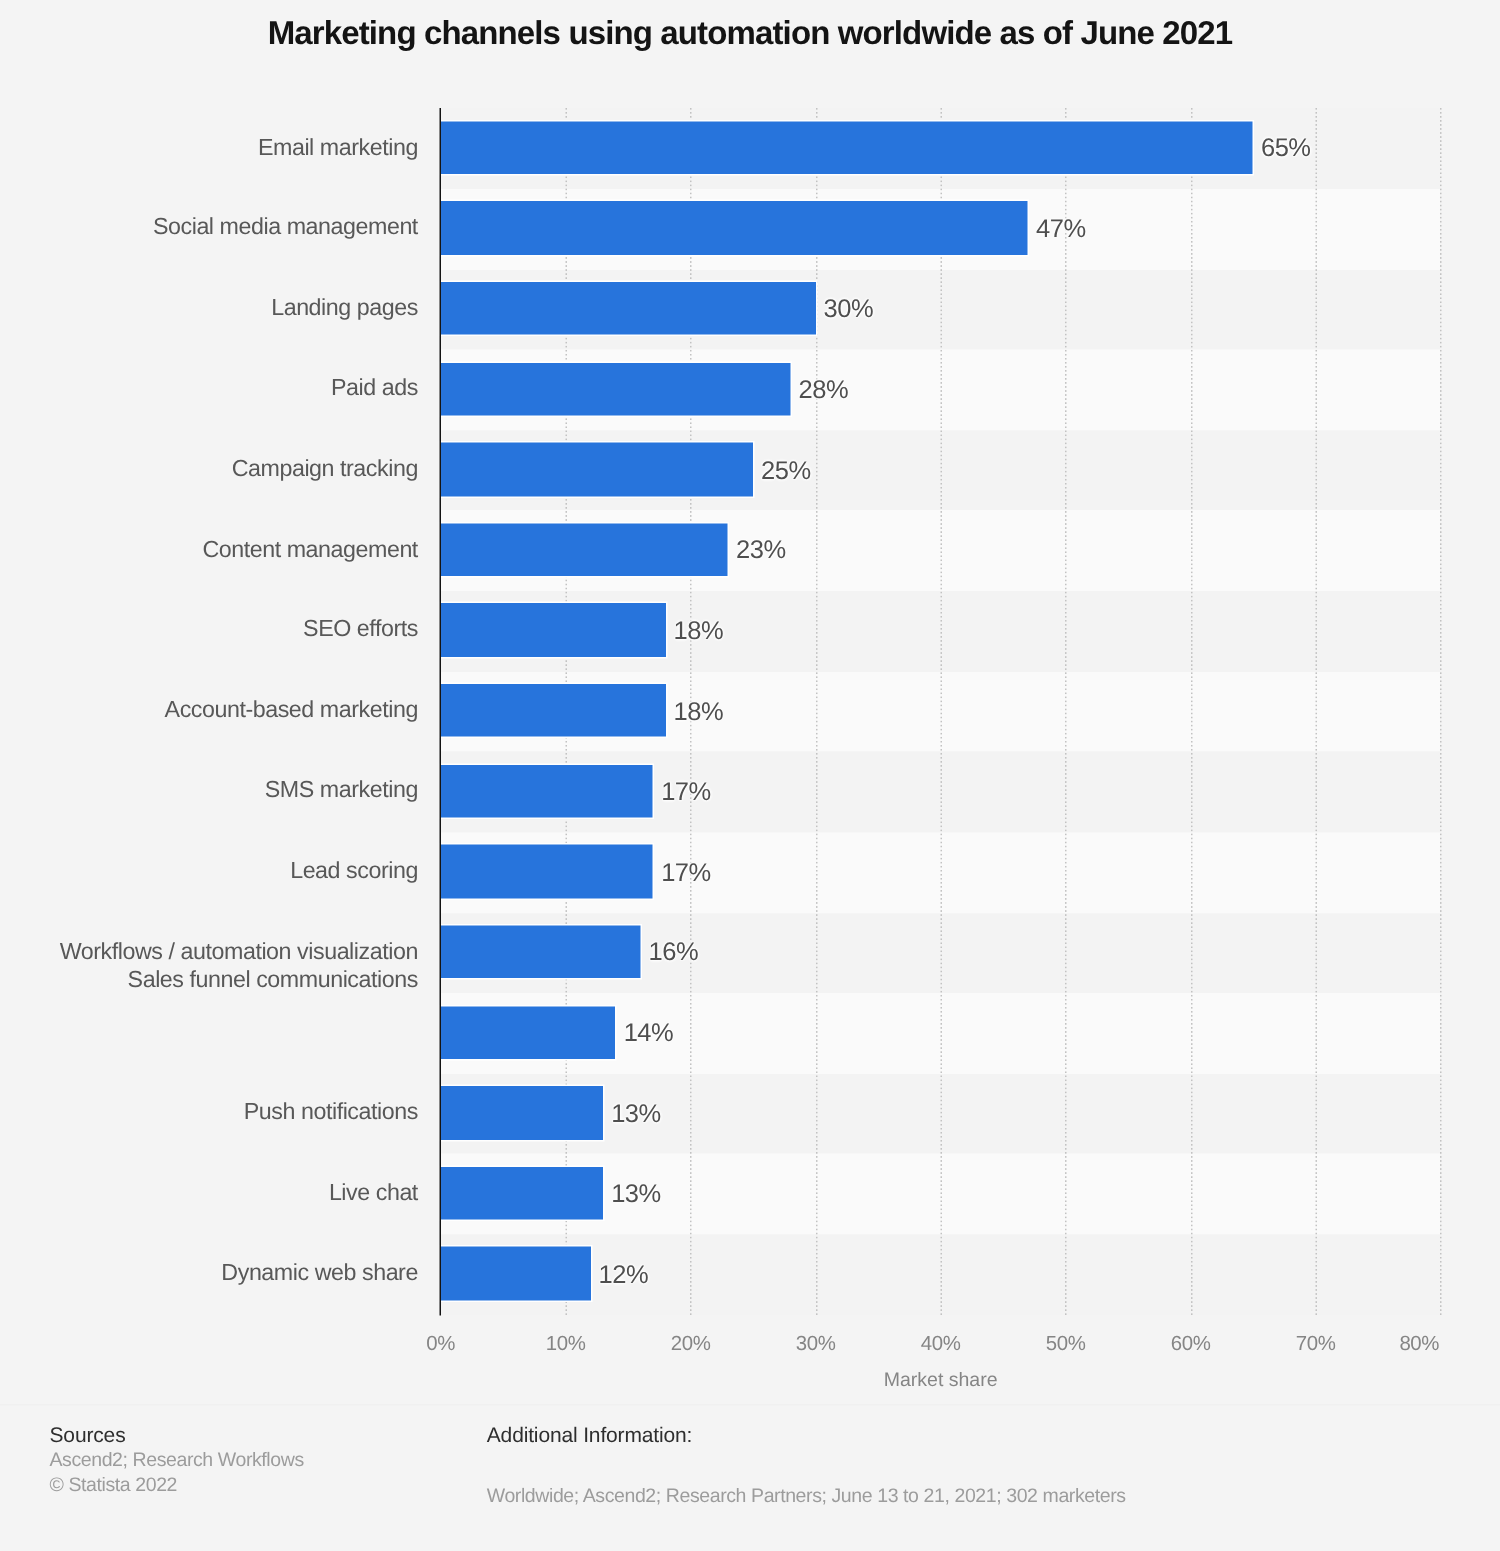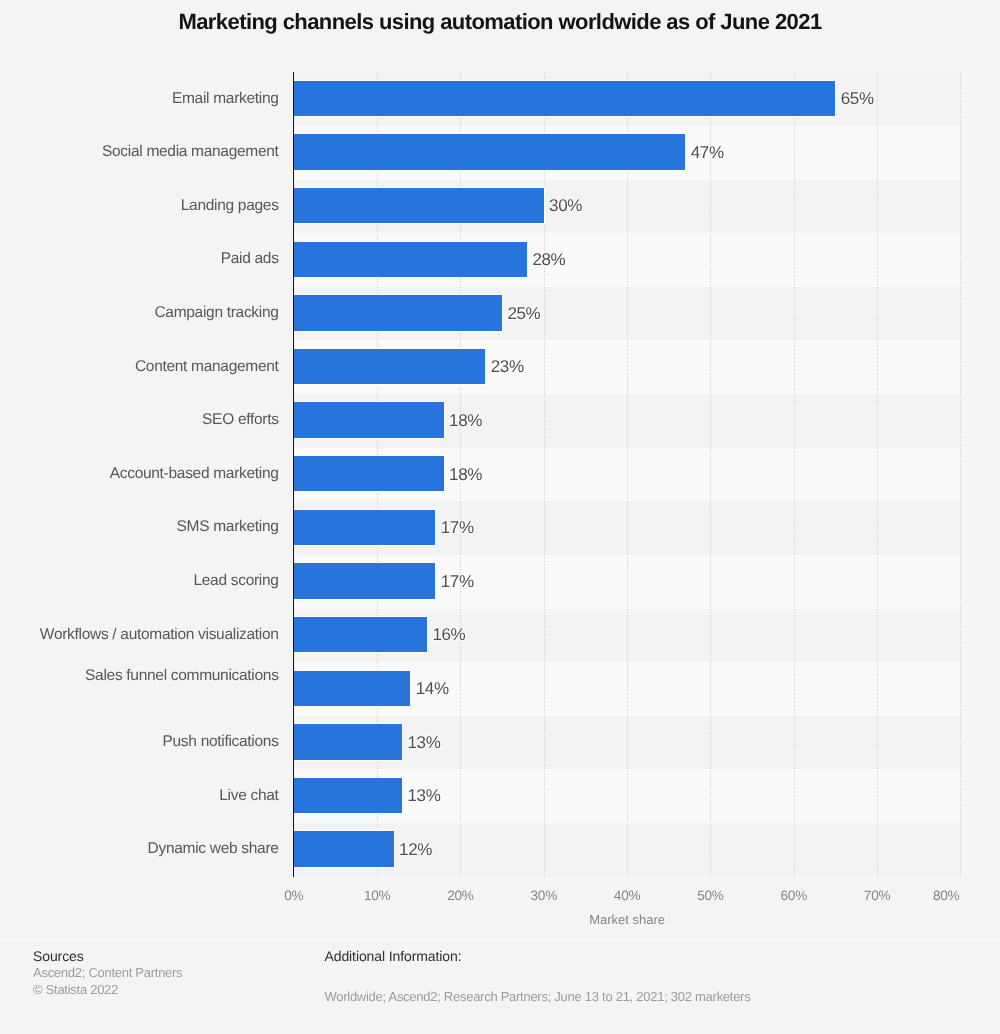--- a/index.html
+++ b/index.html
@@ -86,21 +86,21 @@
       <div class="cat-label" style="top: 144.13px; left: 0px; width: 278.6px;">Social media management</div>
       <div class="cat-label" style="top: 197.75px; left: 0px; width: 278.6px;">Landing pages</div>
       <div class="cat-label" style="top: 251.37px; left: 0px; width: 278.6px;">Paid ads</div>
       <div class="cat-label" style="top: 304.99px; left: 0px; width: 278.6px;">Campaign tracking</div>
       <div class="cat-label" style="top: 358.61px; left: 0px; width: 278.6px;">Content management</div>
       <div class="cat-label" style="top: 412.23px; left: 0px; width: 278.6px;">SEO efforts</div>
       <div class="cat-label" style="top: 465.85px; left: 0px; width: 278.6px;">Account-based marketing</div>
       <div class="cat-label" style="top: 519.47px; left: 0px; width: 278.6px;">SMS marketing</div>
       <div class="cat-label" style="top: 573.09px; left: 0px; width: 278.6px;">Lead scoring</div>
       <div class="cat-label" style="top: 626.71px; left: 0px; width: 278.6px;">Workflows / automation visualization</div>
-      <div class="cat-label" style="top: 668px; left: 0px; width: 278.6px;">Sales funnel communications</div>
+      <div class="cat-label" style="top: 646px; left: 0px; width: 278.6px;">Sales funnel communications</div>
       <div class="cat-label" style="top: 733.95px; left: 0px; width: 278.6px;">Push notifications</div>
       <div class="cat-label" style="top: 787.57px; left: 0px; width: 278.6px;">Live chat</div>
       <div class="cat-label" style="top: 841.19px; left: 0px; width: 278.6px;">Dynamic web share</div>
     </div>
   <div id="value-labels">
       <div class="val-label" style="left: 840.712px; top: 91.21px;">65%</div>
       <div class="val-label" style="left: 690.727px; top: 144.83px;">47%</div>
       <div class="val-label" style="left: 549.075px; top: 198.45px;">30%</div>
       <div class="val-label" style="left: 532.41px; top: 252.07px;">28%</div>
       <div class="val-label" style="left: 507.413px; top: 305.69px;">25%</div>
@@ -128,20 +128,20 @@
     </div>
 
   <div id="axis-title" style="top: 912.5px; left: 589.163px;">Market share</div>
 </div>
 
 <div id="footer-rule"></div>
 
 <div id="footer">
   <div id="sources-block">
     <div class="foot-head" style="left:33px;top:949px;">Sources</div>
-    <div class="foot-line" style="left:33px;top:965.5px;">Ascend2; Content Partners</div>
+    <div class="foot-line" style="left:33px;top:965.5px;">Ascend2; Research Workflows</div>
     <div class="foot-line" style="left:33px;top:982.5px;">© Statista 2022</div>
   </div>
   <div id="additional-block">
     <div class="foot-head" style="left:324.5px;top:949px;">Additional Information:</div>
     <div class="foot-line" style="left:324.5px;top:965.5px;margin-top:24px;">Worldwide; Ascend2; Research Partners; June 13 to 21, 2021; 302 marketers</div>
   </div>
 </div>
 
 </body></html>

